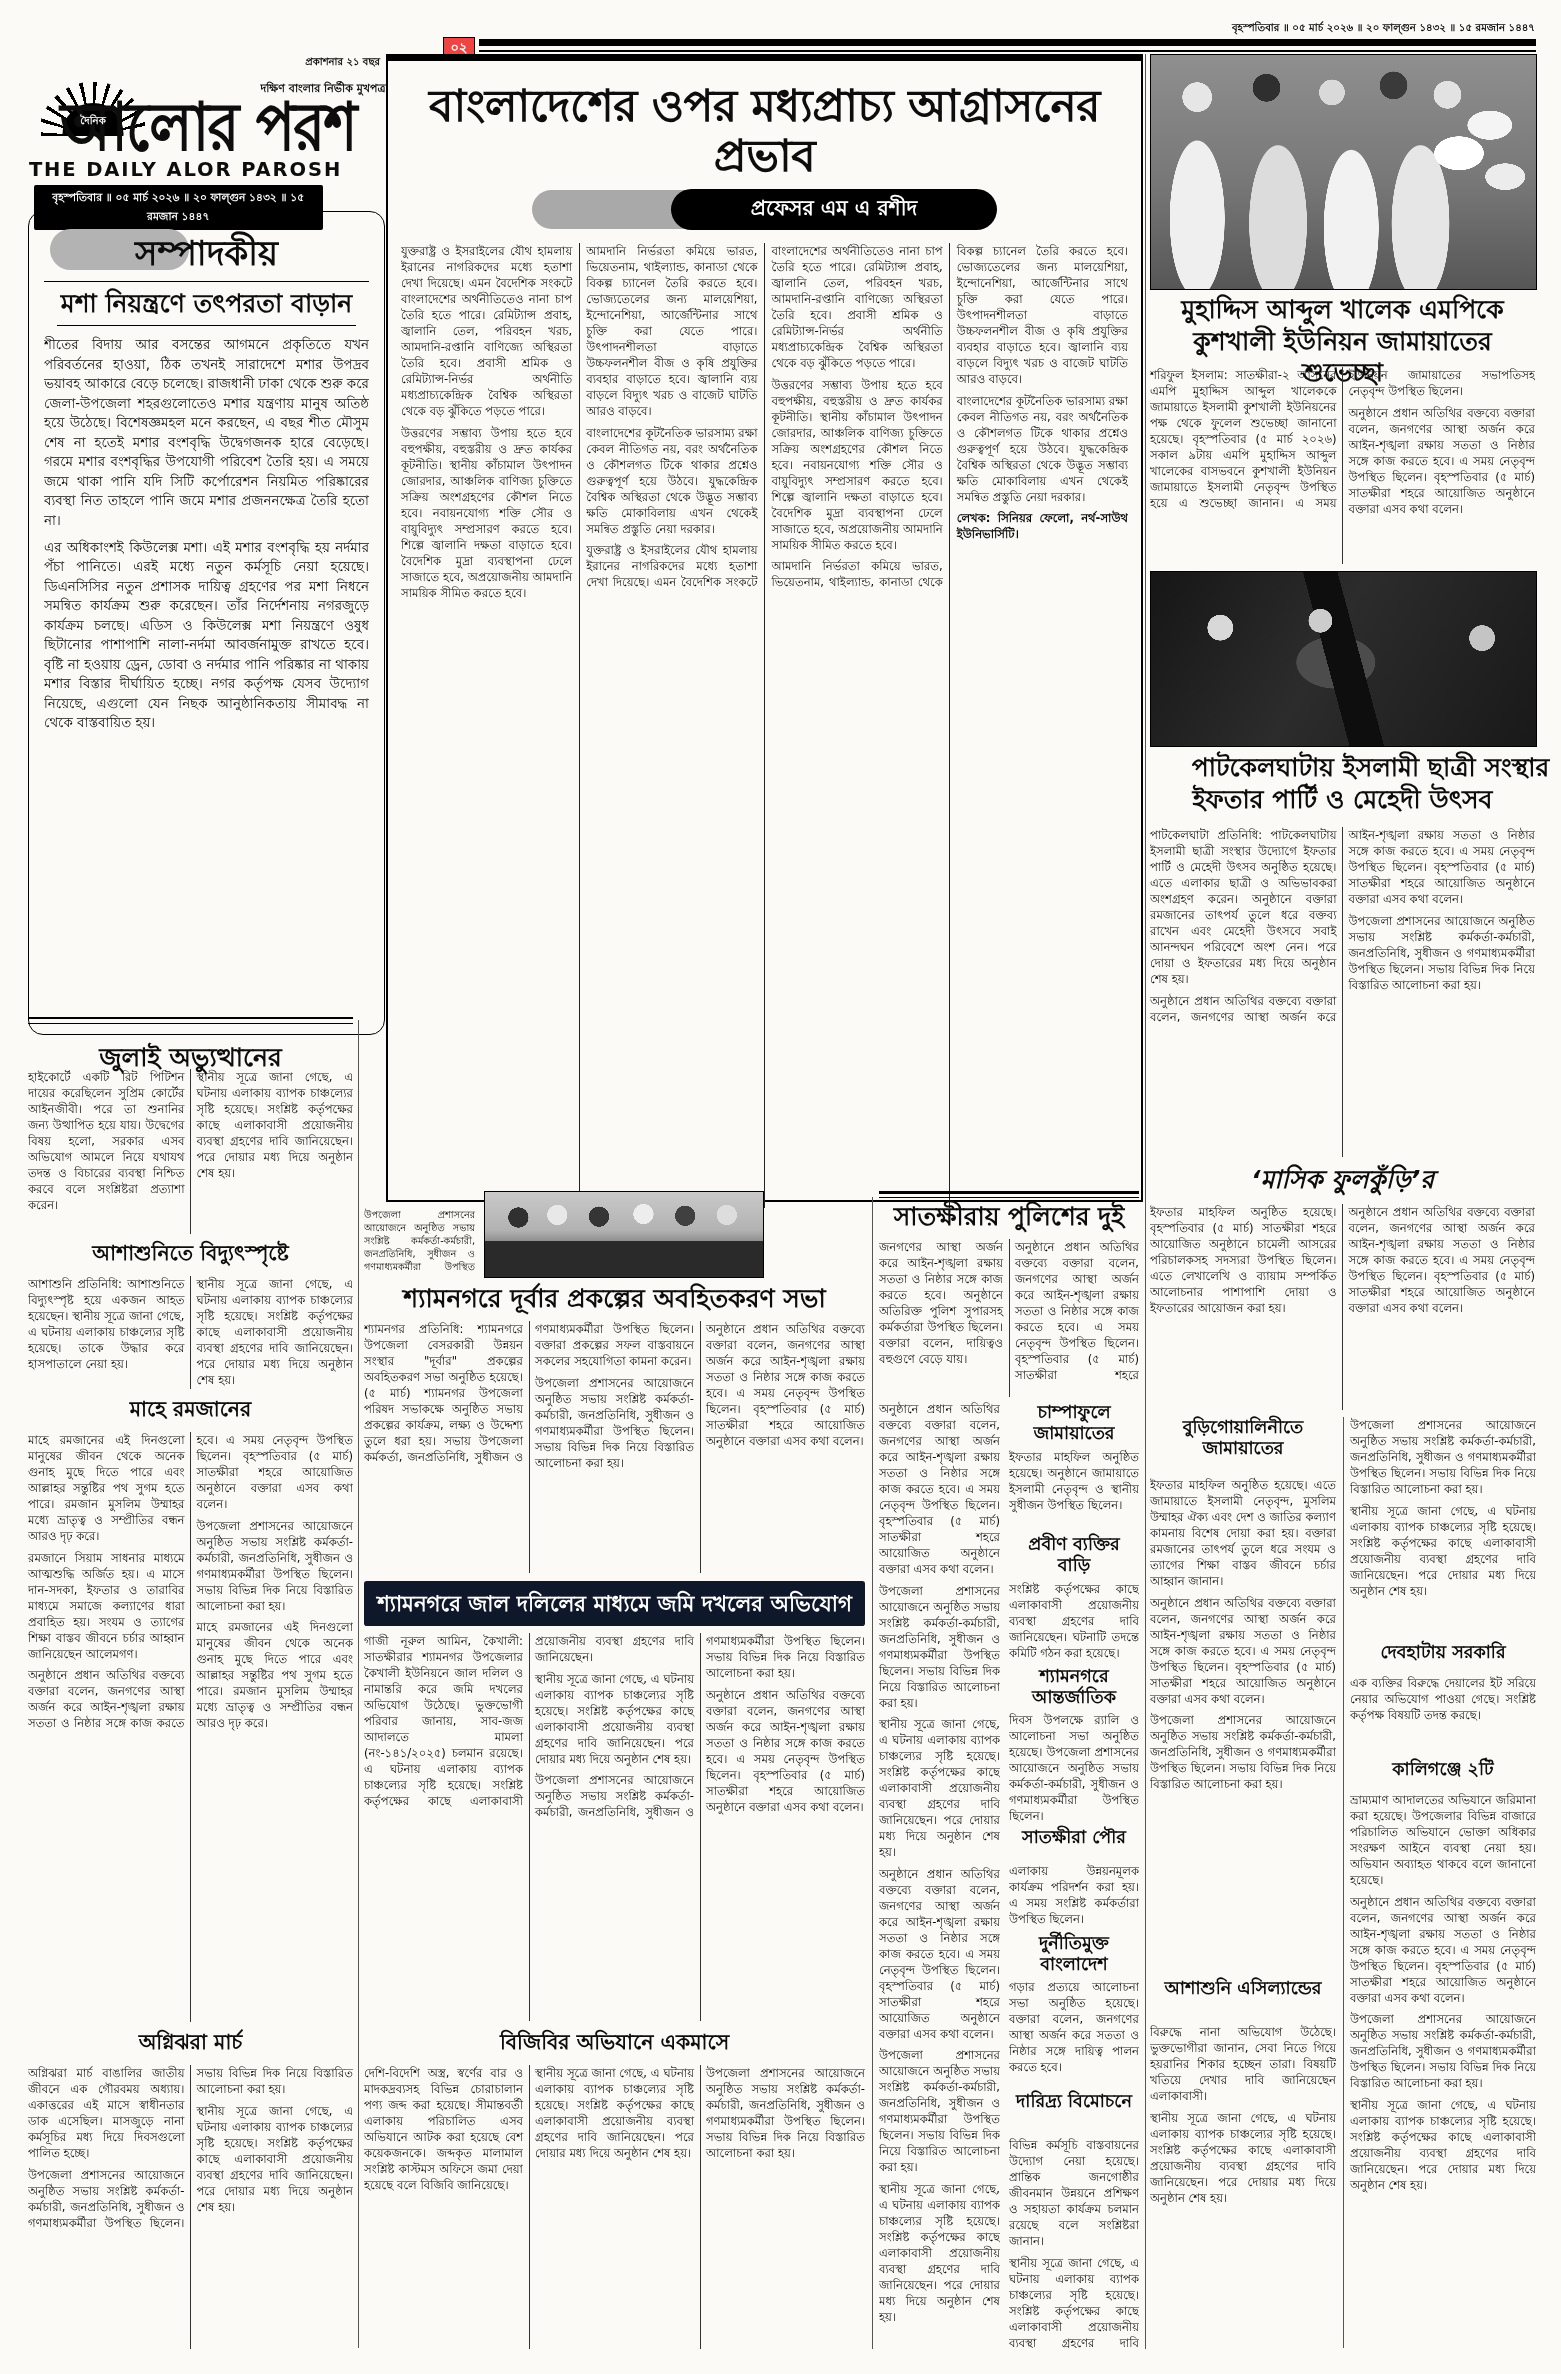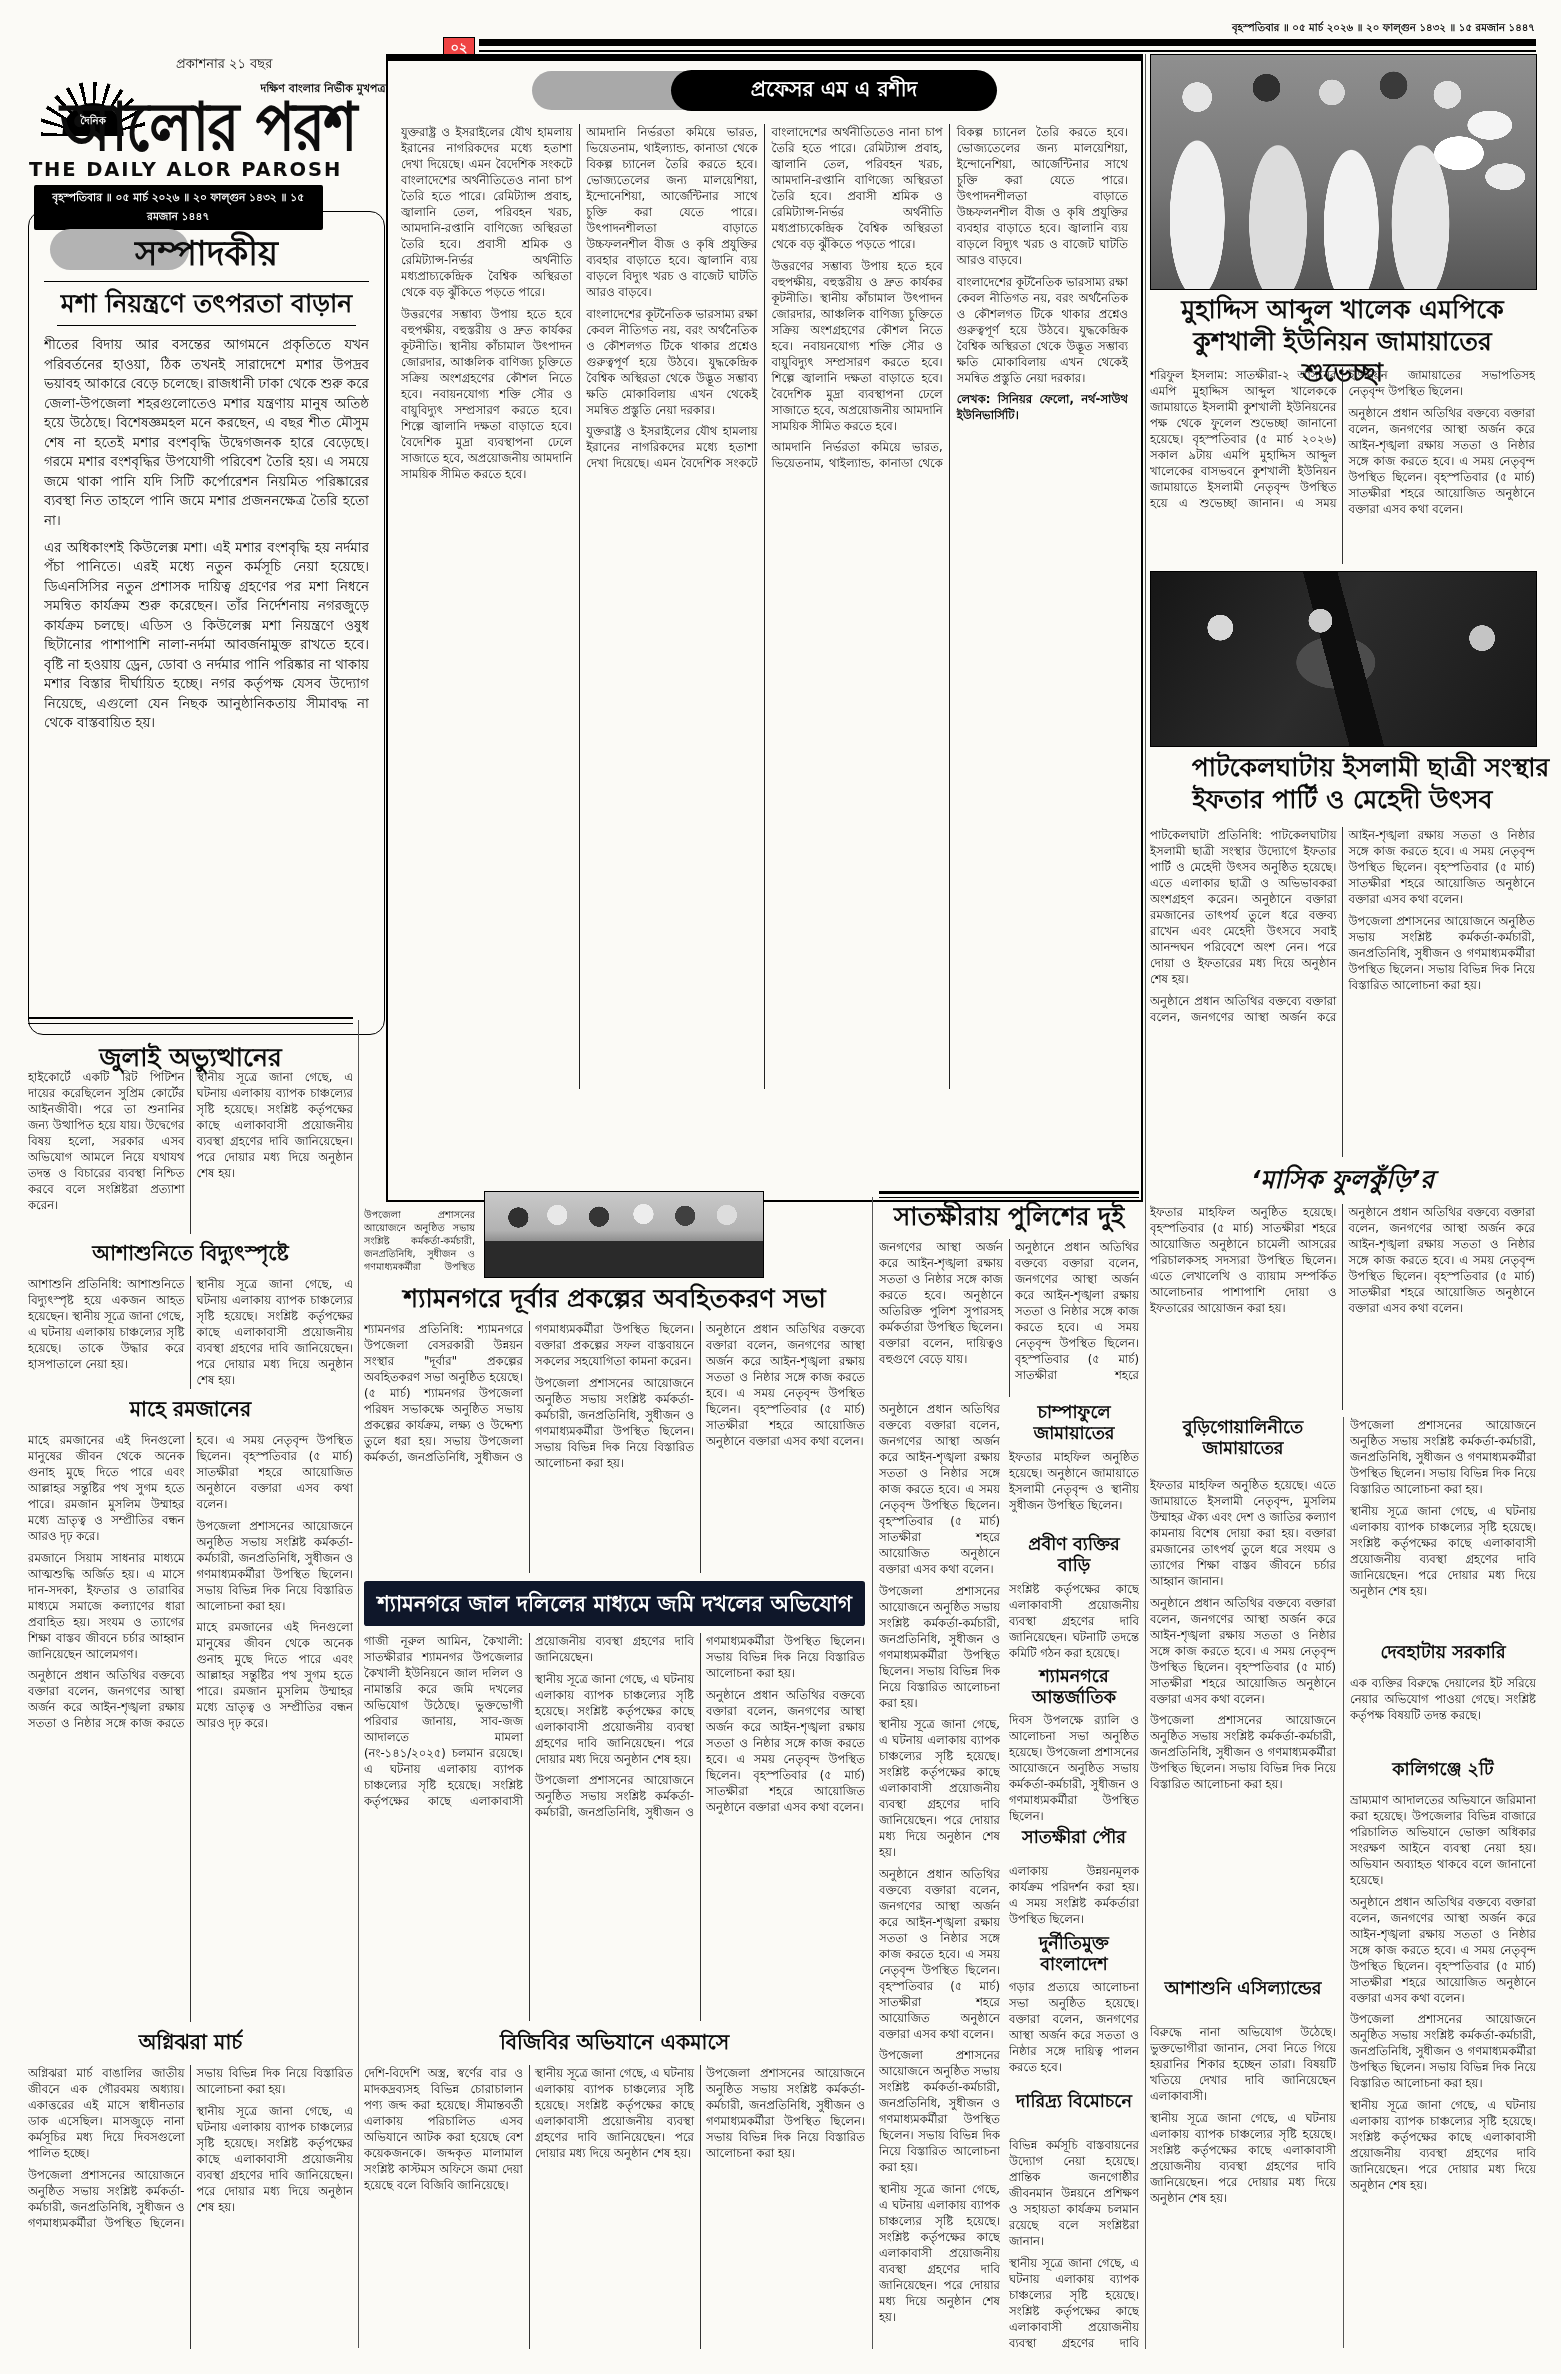--- a/index.html
+++ b/index.html
@@ -97,21 +97,21 @@
   <div class="abs thickbar" style="left:479px;top:39px;width:1057px;height:7.4px;"></div>
   <div class="abs" style="left:479px;top:50px;width:1057px;height:1.9px;background:#000;"></div>
   <div class="abs tiny-date" style="left:1057px;top:20.4px;width:478px;text-align:right;">বৃহস্পতিবার ॥ ০৫ মার্চ ২০২৬ ॥ ২০ ফাল্গুন ১৪৩২ ॥ ১৫ রমজান ১৪৪৭</div>
 
   <div class="abs" style="left:28px;top:37px;width:358px;height:176px;">
     <div class="abs sun" style="left:13px;top:45px;">
       <div class="rays"></div>
         <div class="core"></div>
       <div class="lbl">দৈনিক</div>
     </div>
-    <div class="abs" style="left:148px;top:16.7px;width:204px;font-size:13px;font-weight:400;">প্রকাশনার ২১ বছর</div>
+    <div class="abs" style="left:148px;top:16.7px;width:204px;font-size:10px;font-weight:700;text-align:right;">প্রকাশনার ২১ বছর</div>
     <div class="abs" style="left:232px;top:43px;width:126px;font-size:11px;font-weight:700;text-align:center;">দক্ষিণ বাংলার নির্ভীক মুখপত্র</div>
     <div class="abs m-title" style="left:1.9px;top:61px;width:356px;text-align:center;">আলোর পরশ</div>
     <div class="abs m-en" style="left:0px;top:121px;width:315px;text-align:center;">THE DAILY ALOR PAROSH</div>
     <div class="abs m-datebar" style="left:5.6px;top:148px;width:278px;">বৃহস্পতিবার ॥ ০৫ মার্চ ২০২৬ ॥ ২০ ফাল্গুন ১৪৩২ ॥ ১৫ রমজান ১৪৪৭</div>
   </div>
 
   <div class="abs edit-box clip" style="left:28px;top:211px;width:325px;height:796px;">
     <div class="edhead">
       <div class="gpill"></div>
       <div class="txt">সম্পাদকীয়</div>
@@ -147,20 +147,21 @@
   </div>
 
   <div class="abs h-sm" style="left:28px;top:2030px;width:325px;">অগ্নিঝরা মার্চ</div>
   <div class="abs bt c2 clip" style="left:28px;top:2065px;width:325px;height:284px;">
     <p>অগ্নিঝরা মার্চ বাঙালির জাতীয় জীবনে এক গৌরবময় অধ্যায়। একাত্তরের এই মাসে স্বাধীনতার ডাক এসেছিল। মাসজুড়ে নানা কর্মসূচির মধ্য দিয়ে দিবসগুলো পালিত হচ্ছে।</p>
     <p>উপজেলা প্রশাসনের আয়োজনে অনুষ্ঠিত সভায় সংশ্লিষ্ট কর্মকর্তা-কর্মচারী, জনপ্রতিনিধি, সুধীজন ও গণমাধ্যমকর্মীরা উপস্থিত ছিলেন। সভায় বিভিন্ন দিক নিয়ে বিস্তারিত আলোচনা করা হয়।</p>
     <p>স্থানীয় সূত্রে জানা গেছে, এ ঘটনায় এলাকায় ব্যাপক চাঞ্চল্যের সৃষ্টি হয়েছে। সংশ্লিষ্ট কর্তৃপক্ষের কাছে এলাকাবাসী প্রয়োজনীয় ব্যবস্থা গ্রহণের দাবি জানিয়েছেন। পরে দোয়ার মধ্য দিয়ে অনুষ্ঠান শেষ হয়।</p>
   </div>
 
   <div class="abs lead-box" style="left:386px;top:54px;width:753px;height:1139px;">
+    <div class="h-lead" style="margin:20.4px 18.6px 5.6px 18.6px;">বাংলাদেশের ওপর মধ্যপ্রাচ্য আগ্রাসনের প্রভাব</div>
     <div class="pill-wrap" style="margin:9.3px 0 13px 0;">
       <div class="pill-gray"></div>
       <div class="pill-black">প্রফেসর এম এ রশীদ</div>
     </div>
     <div class="bt c4 clip" style="margin:0 13px;height:965px;">
       <p>যুক্তরাষ্ট্র ও ইসরাইলের যৌথ হামলায় ইরানের নাগরিকদের মধ্যে হতাশা দেখা দিয়েছে। এমন বৈদেশিক সংকটে বাংলাদেশের অর্থনীতিতেও নানা চাপ তৈরি হতে পারে। রেমিট্যান্স প্রবাহ, জ্বালানি তেল, পরিবহন খরচ, আমদানি-রপ্তানি বাণিজ্যে অস্থিরতা তৈরি হবে। প্রবাসী শ্রমিক ও রেমিট্যান্স-নির্ভর অর্থনীতি মধ্যপ্রাচ্যকেন্দ্রিক বৈশ্বিক অস্থিরতা থেকে বড় ঝুঁকিতে পড়তে পারে।</p>
       <p>উত্তরণের সম্ভাব্য উপায় হতে হবে বহুপক্ষীয়, বহুস্তরীয় ও দ্রুত কার্যকর কূটনীতি। স্থানীয় কাঁচামাল উৎপাদন জোরদার, আঞ্চলিক বাণিজ্য চুক্তিতে সক্রিয় অংশগ্রহণের কৌশল নিতে হবে। নবায়নযোগ্য শক্তি সৌর ও বায়ুবিদ্যুৎ সম্প্রসারণ করতে হবে। শিল্পে জ্বালানি দক্ষতা বাড়াতে হবে। বৈদেশিক মুদ্রা ব্যবস্থাপনা ঢেলে সাজাতে হবে, অপ্রয়োজনীয় আমদানি সাময়িক সীমিত করতে হবে।</p>
       <p>আমদানি নির্ভরতা কমিয়ে ভারত, ভিয়েতনাম, থাইল্যান্ড, কানাডা থেকে বিকল্প চ্যানেল তৈরি করতে হবে। ভোজ্যতেলের জন্য মালয়েশিয়া, ইন্দোনেশিয়া, আর্জেন্টিনার সাথে চুক্তি করা যেতে পারে। উৎপাদনশীলতা বাড়াতে উচ্চফলনশীল বীজ ও কৃষি প্রযুক্তির ব্যবহার বাড়াতে হবে। জ্বালানি ব্যয় বাড়লে বিদ্যুৎ খরচ ও বাজেট ঘাটতি আরও বাড়বে।</p>
       <p>বাংলাদেশের কূটনৈতিক ভারসাম্য রক্ষা কেবল নীতিগত নয়, বরং অর্থনৈতিক ও কৌশলগত টিকে থাকার প্রশ্নেও গুরুত্বপূর্ণ হয়ে উঠবে। যুদ্ধকেন্দ্রিক বৈশ্বিক অস্থিরতা থেকে উদ্ভূত সম্ভাব্য ক্ষতি মোকাবিলায় এখন থেকেই সমন্বিত প্রস্তুতি নেয়া দরকার।</p>
       <p>যুক্তরাষ্ট্র ও ইসরাইলের যৌথ হামলায় ইরানের নাগরিকদের মধ্যে হতাশা দেখা দিয়েছে। এমন বৈদেশিক সংকটে বাংলাদেশের অর্থনীতিতেও নানা চাপ তৈরি হতে পারে। রেমিট্যান্স প্রবাহ, জ্বালানি তেল, পরিবহন খরচ, আমদানি-রপ্তানি বাণিজ্যে অস্থিরতা তৈরি হবে। প্রবাসী শ্রমিক ও রেমিট্যান্স-নির্ভর অর্থনীতি মধ্যপ্রাচ্যকেন্দ্রিক বৈশ্বিক অস্থিরতা থেকে বড় ঝুঁকিতে পড়তে পারে।</p>

